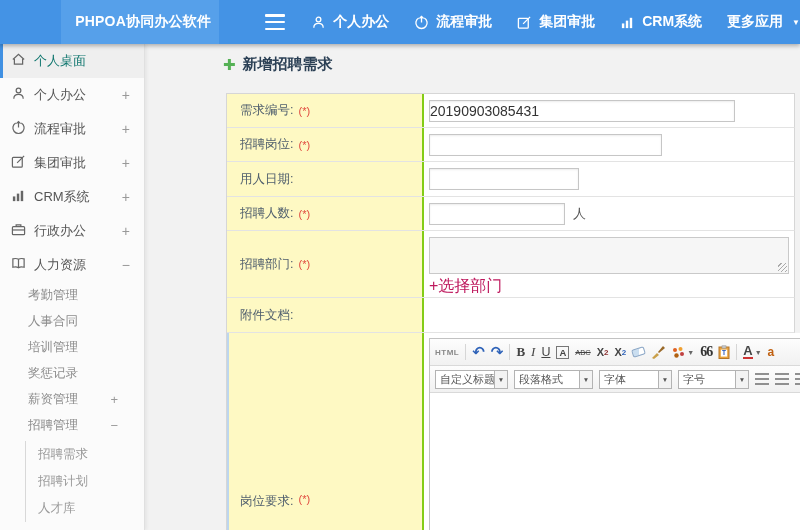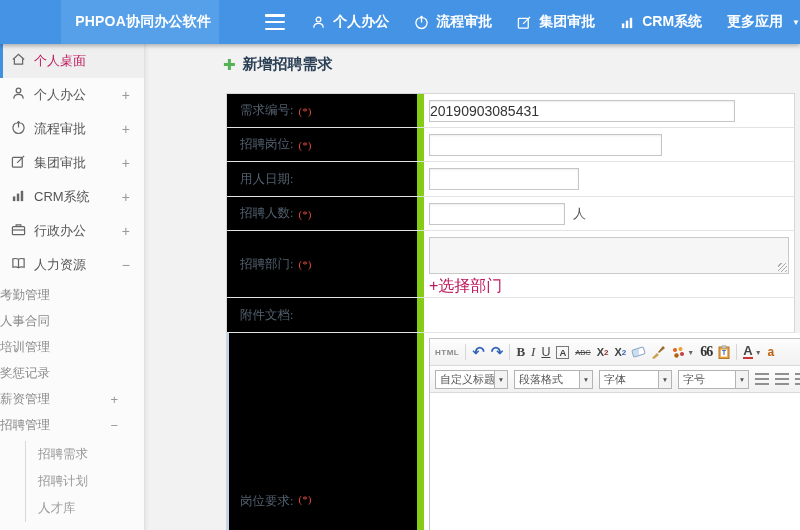--- a/index.html
+++ b/index.html
@@ -19,42 +19,42 @@
   .nav-item { display:flex; align-items:center; gap:7px; color:#fff; font-size:14px; font-weight:bold; cursor:pointer; white-space:nowrap; }
   .nav-item svg { display:block; }
   .caret { font-size:8px; color:#fff; margin-left:2px; }
 
   
   .sidebar { position:absolute; left:0; top:44px; width:145px; bottom:0; background:#fbfbfb;
              border-right:1px solid #e0e0e0; box-shadow:2px 0 3px rgba(0,0,0,.05); z-index:5; }
   .s-item { position:relative; height:34px; display:flex; align-items:center; padding-left:11px;
             gap:8px; font-size:13px; color:#555; cursor:pointer; }
   .s-item svg { color:#666; flex:0 0 auto; }
-  .s-item.active { background:#efefef; border-left:3px solid #4090e2; padding-left:8px; color:#be185d; }
+  .s-item.active { background:#efefef; border-left:3px solid #4090e2; padding-left:8px; color:#0f766e; }
   .expander { position:absolute; right:14px; font-size:14px; color:#999; }
   .s-sub { }
-  .s-sub-item { position:relative; height:26px; display:flex; align-items:center; 
+  .s-sub-item { position:relative; height:26px; display:flex; align-items:center; padding-left:28px;
                 font-size:12.5px; color:#8c8c8c; cursor:pointer; }
   .s-sub-item .expander { right:26px; font-size:13px; }
   .s-sub2 { margin-left:25px; border-left:1px solid #d8d8d8; margin-top:3px; }
   .s-sub2-item { height:27px; display:flex; align-items:center; padding-left:12px;
                  font-size:12.5px; color:#999; cursor:pointer; }
 
   
   .main { position:absolute; left:145px; top:44px; right:0; bottom:0; background:#f2f2f2; }
   .page-title { position:absolute; left:78px; top:11px; display:flex; align-items:center; gap:7px; }
   .plus-ico { color:#55b155; font-size:15px; font-weight:bold; text-shadow:0 0 1px #cfe8cf; }
   .page-title h1 { font-size:15px; font-weight:bold; color:#2b4055; }
 
   .form-table { position:absolute; left:81px; top:49px; width:569px;
                 border-top:1px solid #d6d6d6; border-left:1px solid #d6d6d6; }
   .frow { display:flex; border-bottom:1px solid #e3e3e3; background:#fff; }
   .frow.bordered { border-right:1px solid #d6d6d6; }
-  .cell-label { width:197px; flex:0 0 197px; background:#000000; border-right:7px solid #84cc16;
-                display:flex; align-items:center; padding-left:13px;font-family:Liberation Serif, serif; }
+  .cell-label { width:197px; flex:0 0 197px; background:#fef9c3; border-right:2px solid #84cc16;
+                display:flex; align-items:center; padding-left:13px; }
   .cell-label .lbl { font-size:12.5px; color:#51606e; }
   .req { font-size:11px; color:#e04a3f; margin-left:5px; }
   .cell-field { flex:1; display:flex; align-items:center; padding-left:5px; background:#fff; }
   .tinput { height:22px; border:1px solid #c6c6c6; box-shadow:inset 0 1px 2px rgba(0,0,0,.08);
             font-size:14px; color:#333; padding:1px 0; background:#fff; font-family:inherit; }
   .suffix { font-size:13px; color:#555; margin-left:8px; }
   .flink { font-size:16px; color:#be185d; text-decoration:none; cursor:pointer; }
 
   .r1 { height:34px; } .r2 { height:34px; } .r3 { height:35px; } .r4 { height:34px; }
   .r5 { height:67px; } .r6 { height:35px; }

